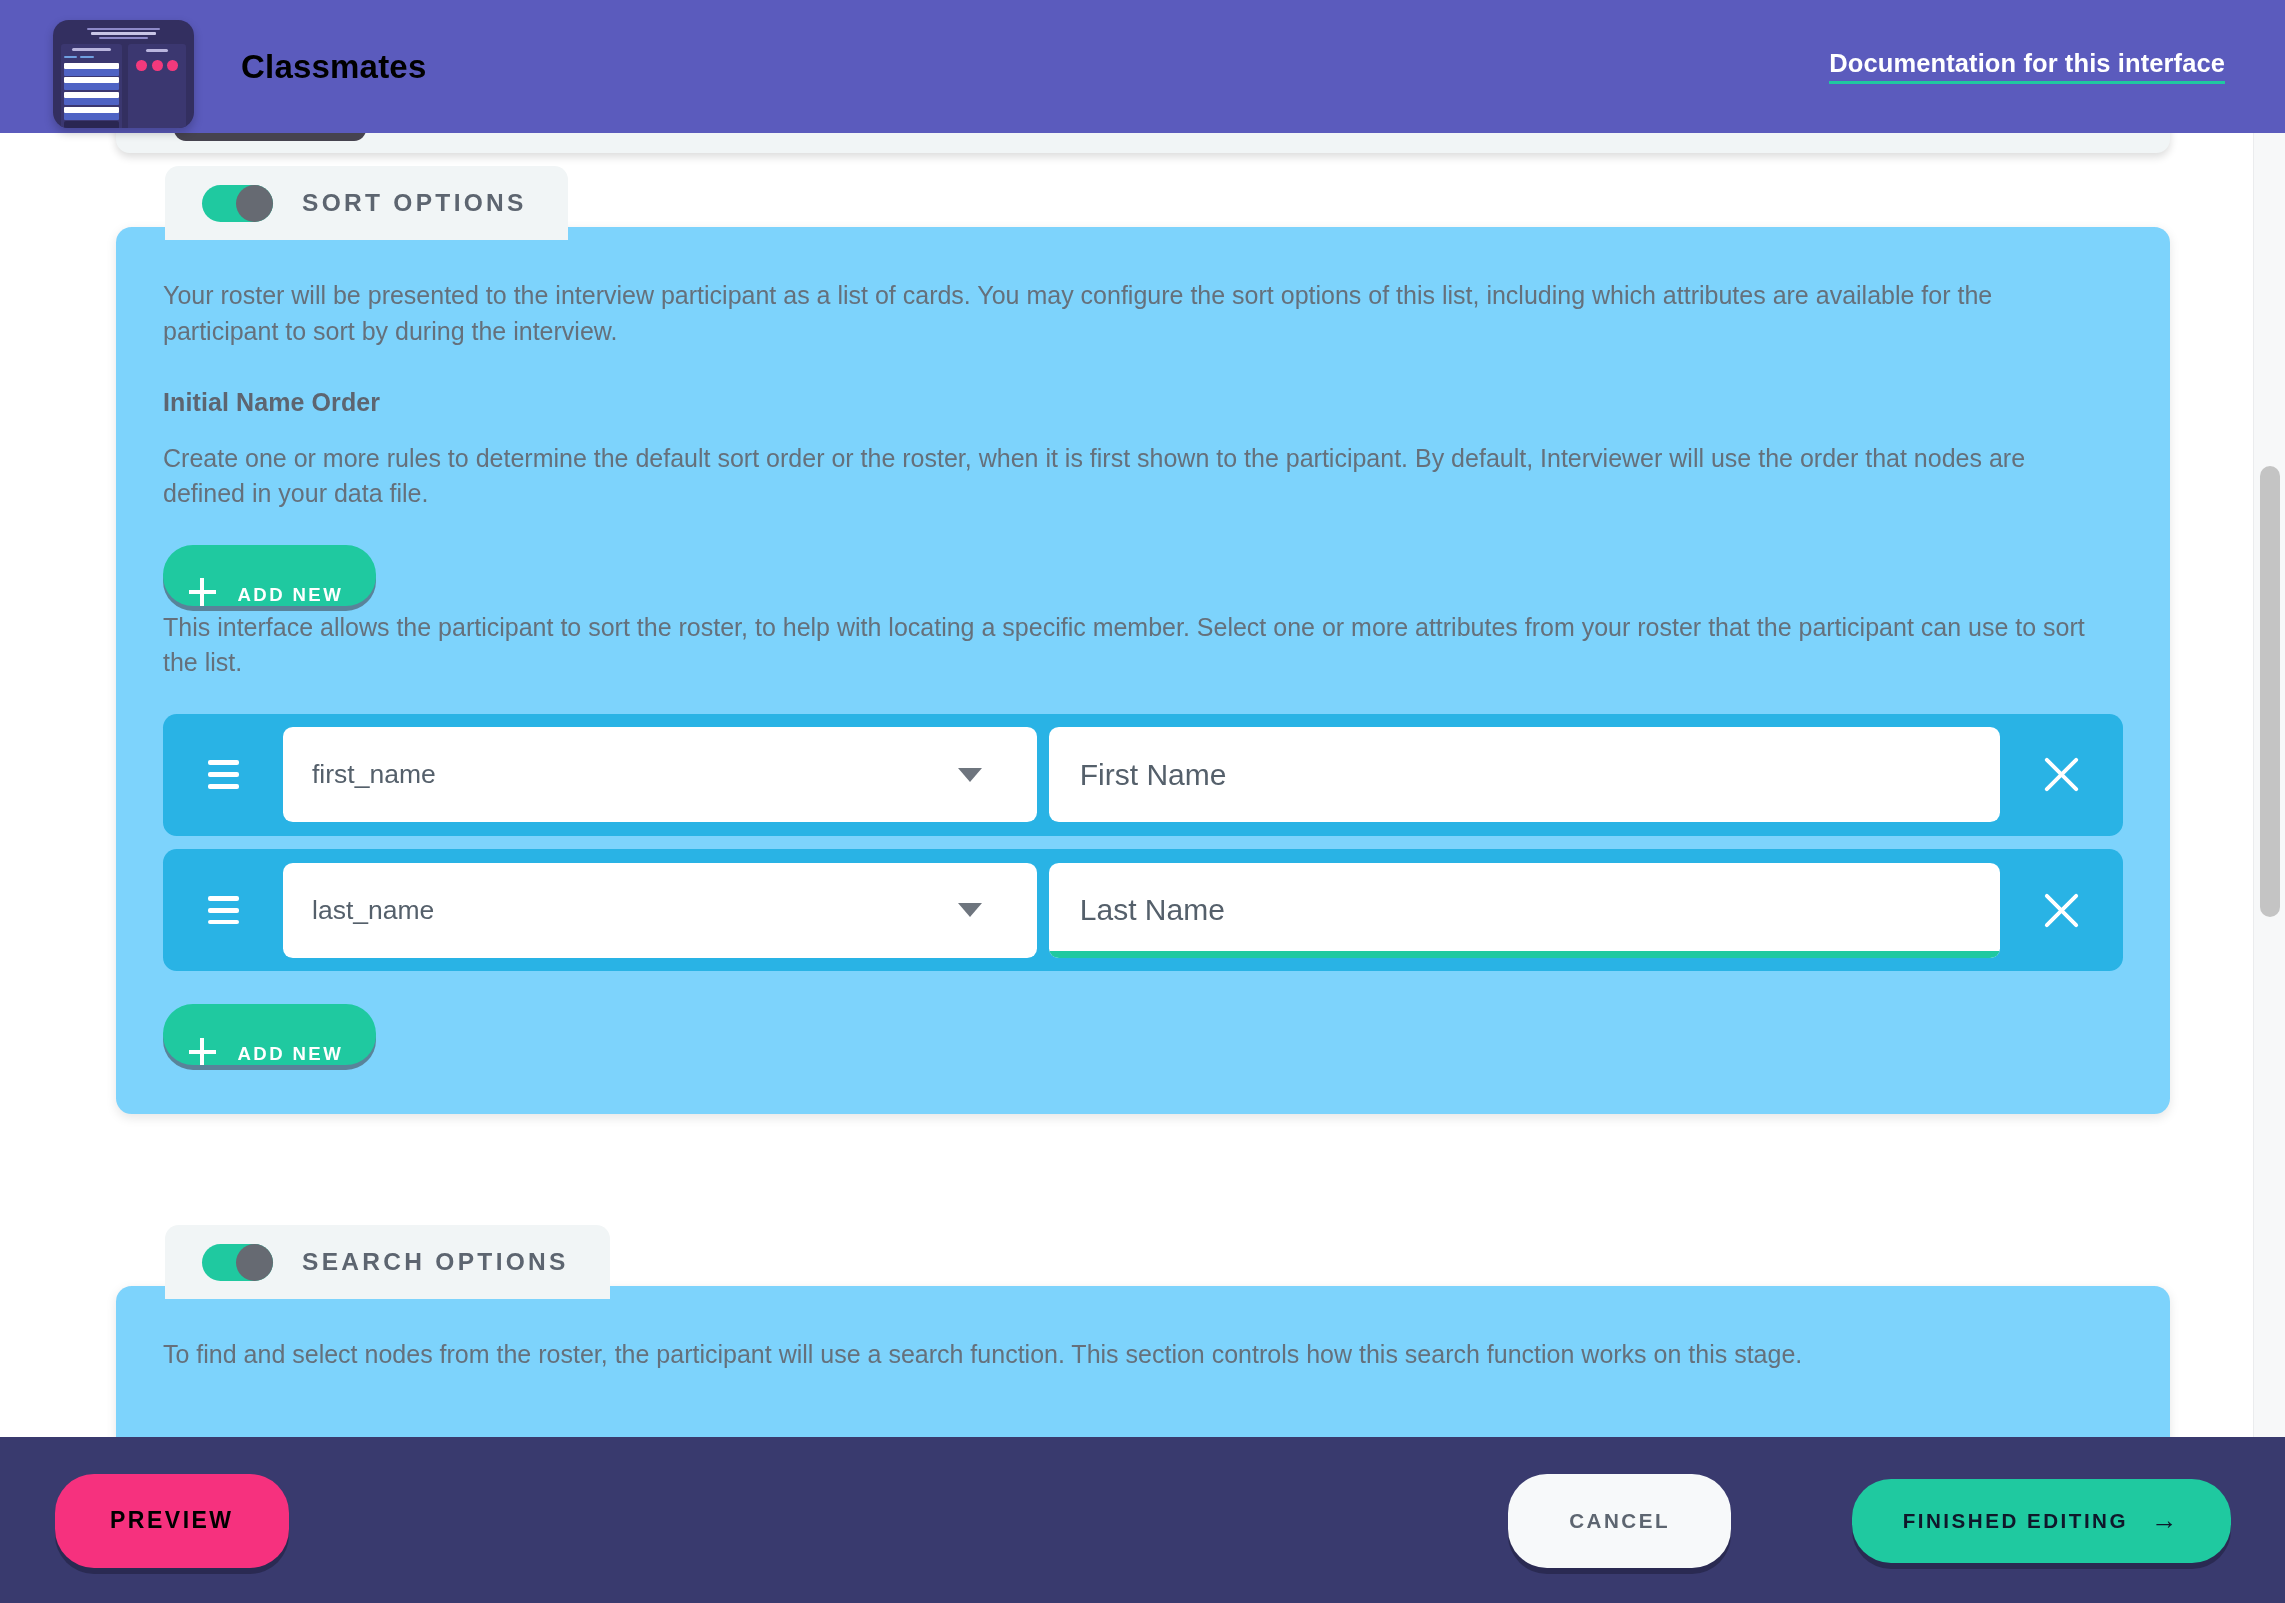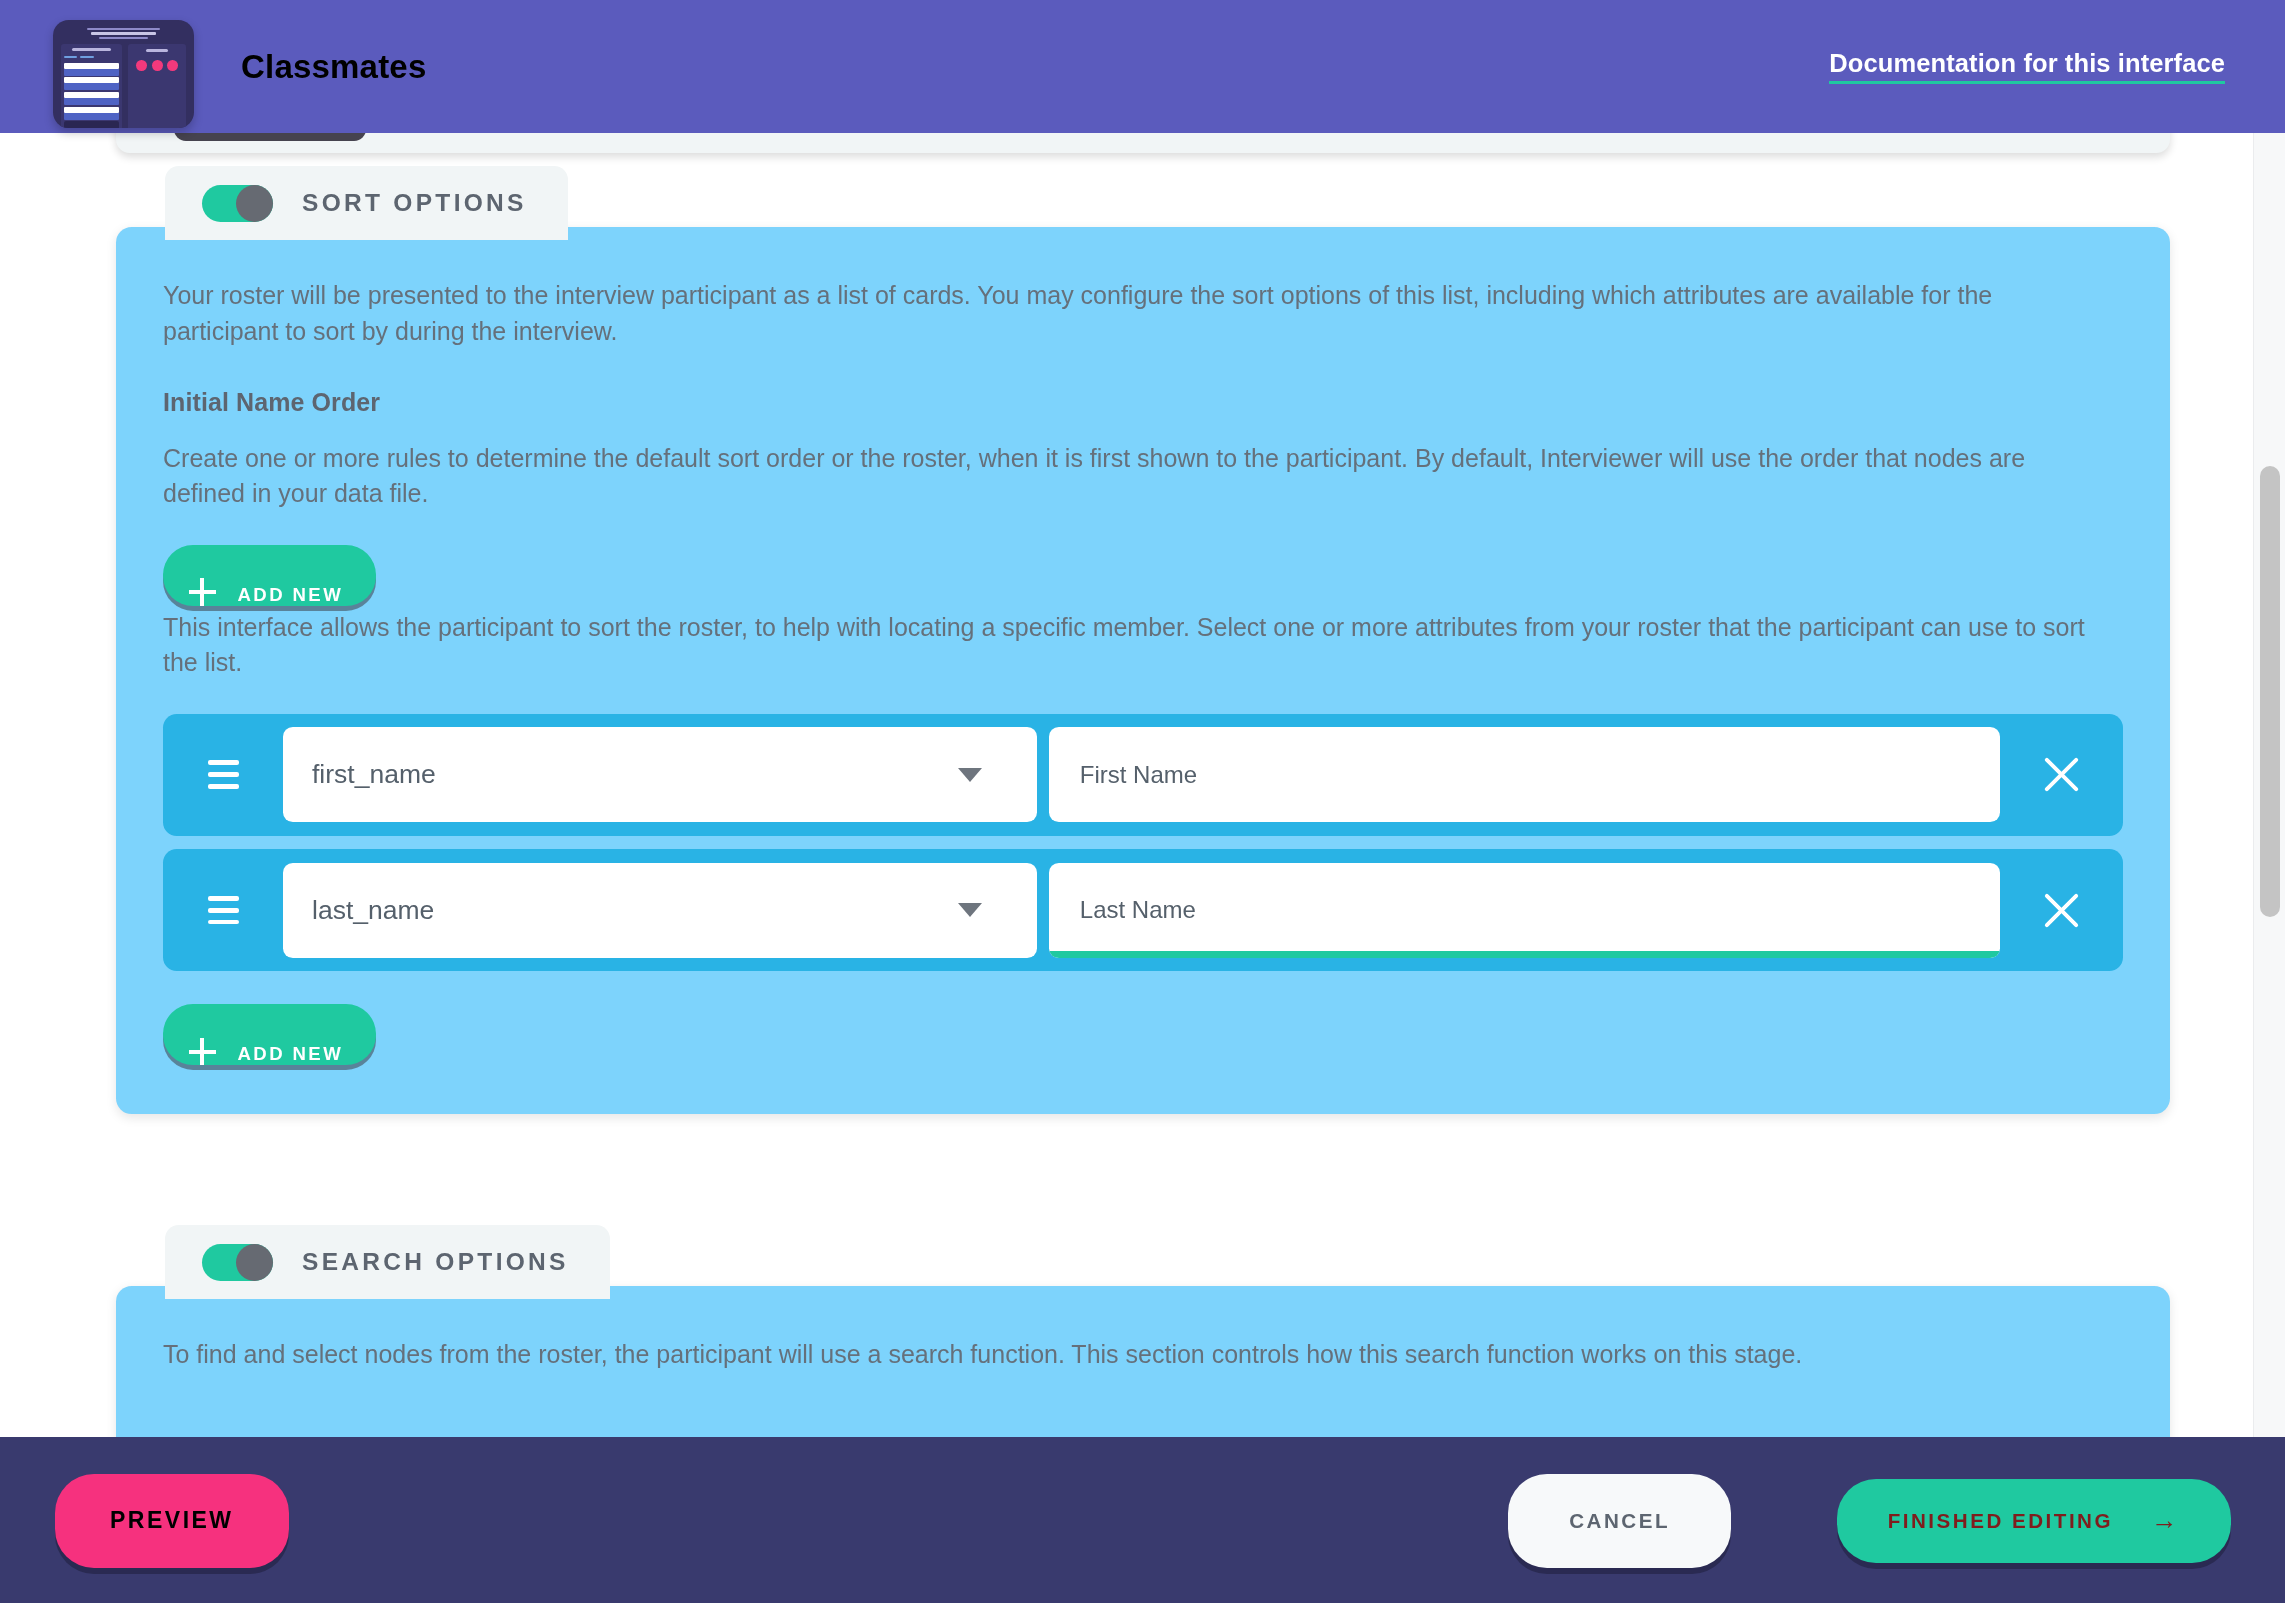--- a/index.html
+++ b/index.html
@@ -300,21 +300,21 @@
     border-radius: 9.8px;
     display: flex;
     align-items: center;
     padding: 0 0 0 29px;
     overflow: hidden;
   }
   .row-field-b input {
     border: none; outline: none;
     width: 100%;
     font-family: "Liberation Sans", sans-serif;
-    font-size: 24px;
+    font-size: 30px;
     color: #55606b;
     background: transparent;
   }
   .row-field-b.focused::after {
     content: "";
     position: absolute;
     left: 0; right: 0; bottom: 0;
     height: 6.9px;
     background: #1fc9a0;
   }
@@ -369,24 +369,24 @@
     font-size: 20.6px;
     letter-spacing: 2.5px;
     box-shadow: 0 5.9px 0 rgba(20,20,40,0.40);
   }
   #btn-finish {
     position: absolute;
     right: 55px;
     height: 84px;
     padding: 0 51px;
     background: #1fc9a0;
-    color: #7f1d1d;
+    color: #0f172a;
     font-size: 20.6px;
     letter-spacing: 2.5px;
-    gap: 38px;
+    gap: 23px;
     box-shadow: 0 5.9px 0 rgba(20,20,40,0.40);
   }
   #btn-finish .arrow {
     font-size: 26.5px;
     font-weight: normal;
     line-height: 1;
   }
 
   
   #scrollbar-track {

